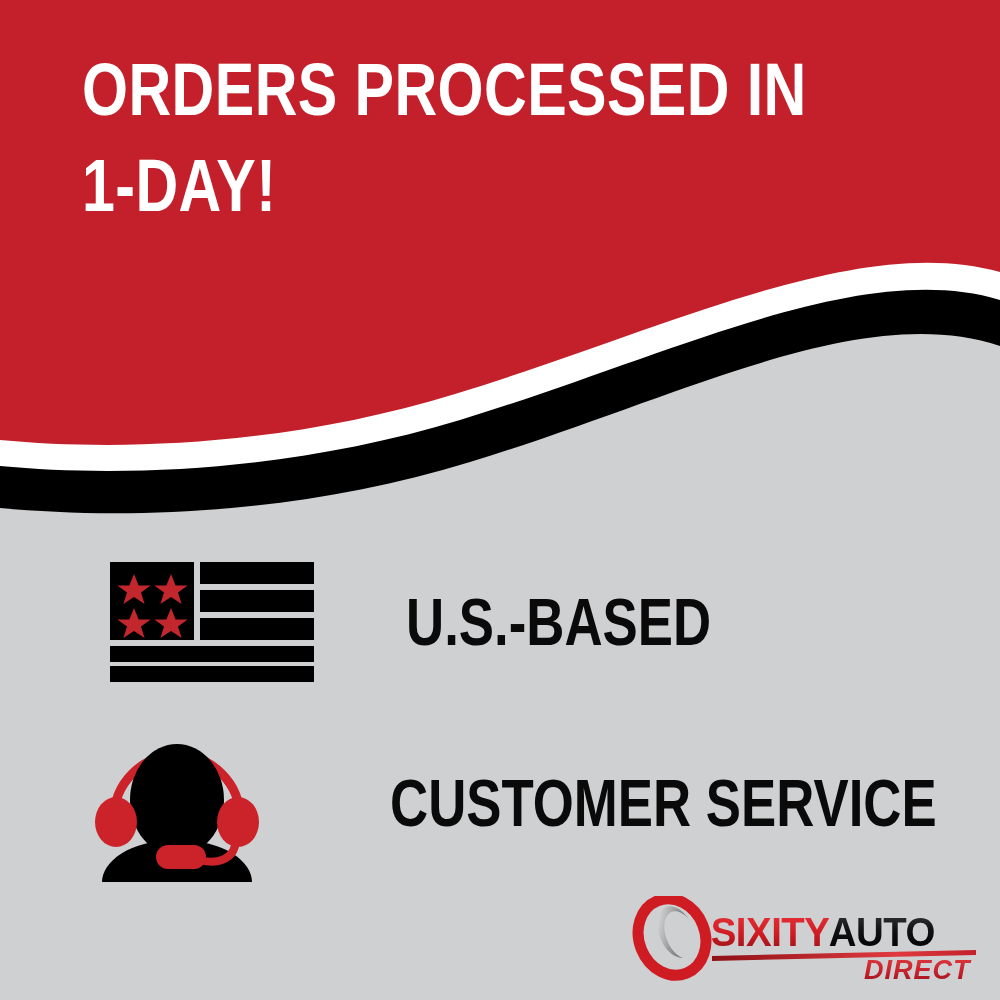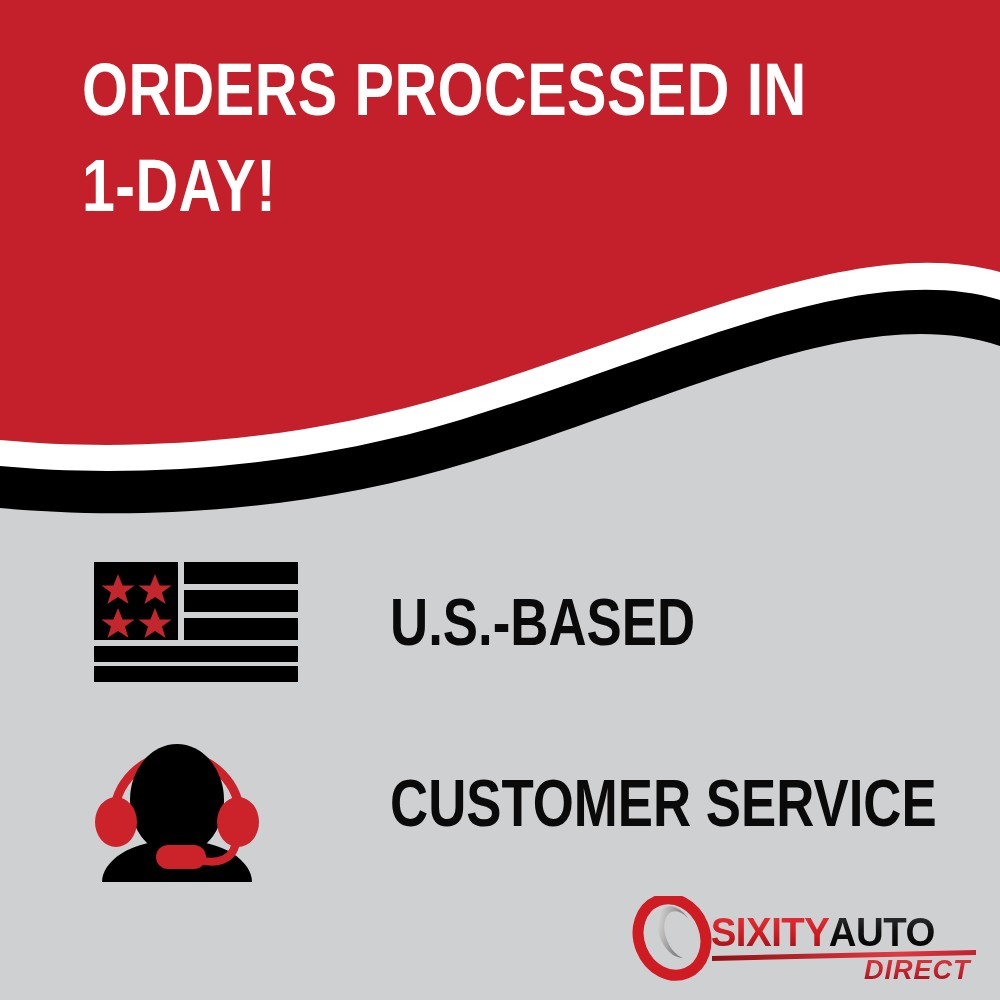--- a/index.html
+++ b/index.html
@@ -43,21 +43,21 @@
     transform-origin: left center;
     white-space: nowrap;
   }
   
   .feature-row {
     position: absolute;
     display: flex;
     align-items: center;
     z-index: 5;
   }
-  #feature-row-us { left: 92px; top: 560px; }
+  #feature-row-us { left: 108px; top: 560px; }
   #feature-row-cs { left: 92px; top: 722px; }
   .feature-icon-wrap {
     width: 212px;
     display: flex;
     align-items: center;
     justify-content: flex-start;
   }
   .feature-label {
     font-family: "Liberation Sans Narrow", "Liberation Sans", sans-serif;
     font-weight: 700;

